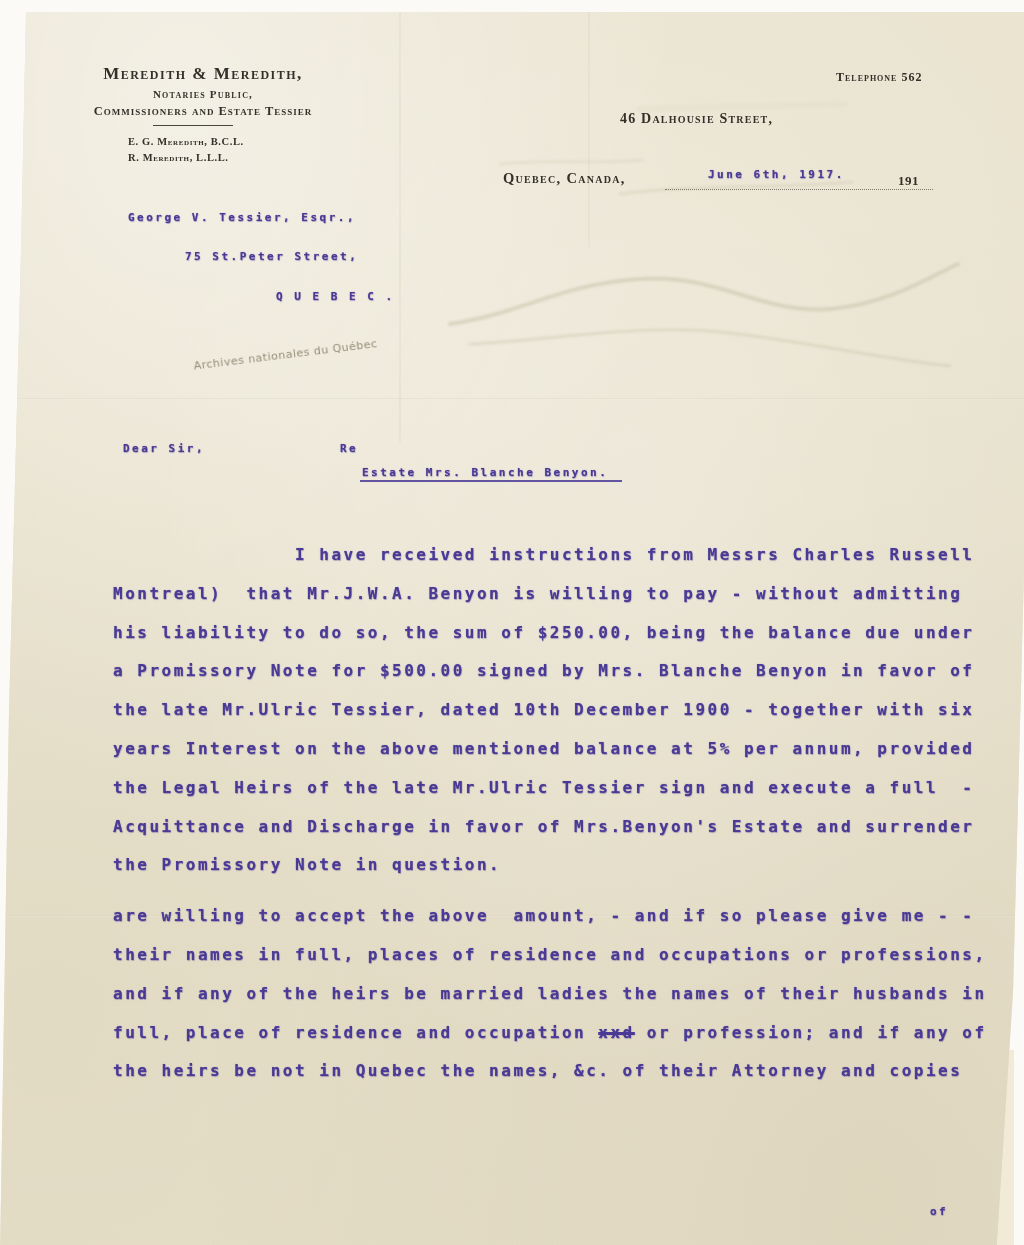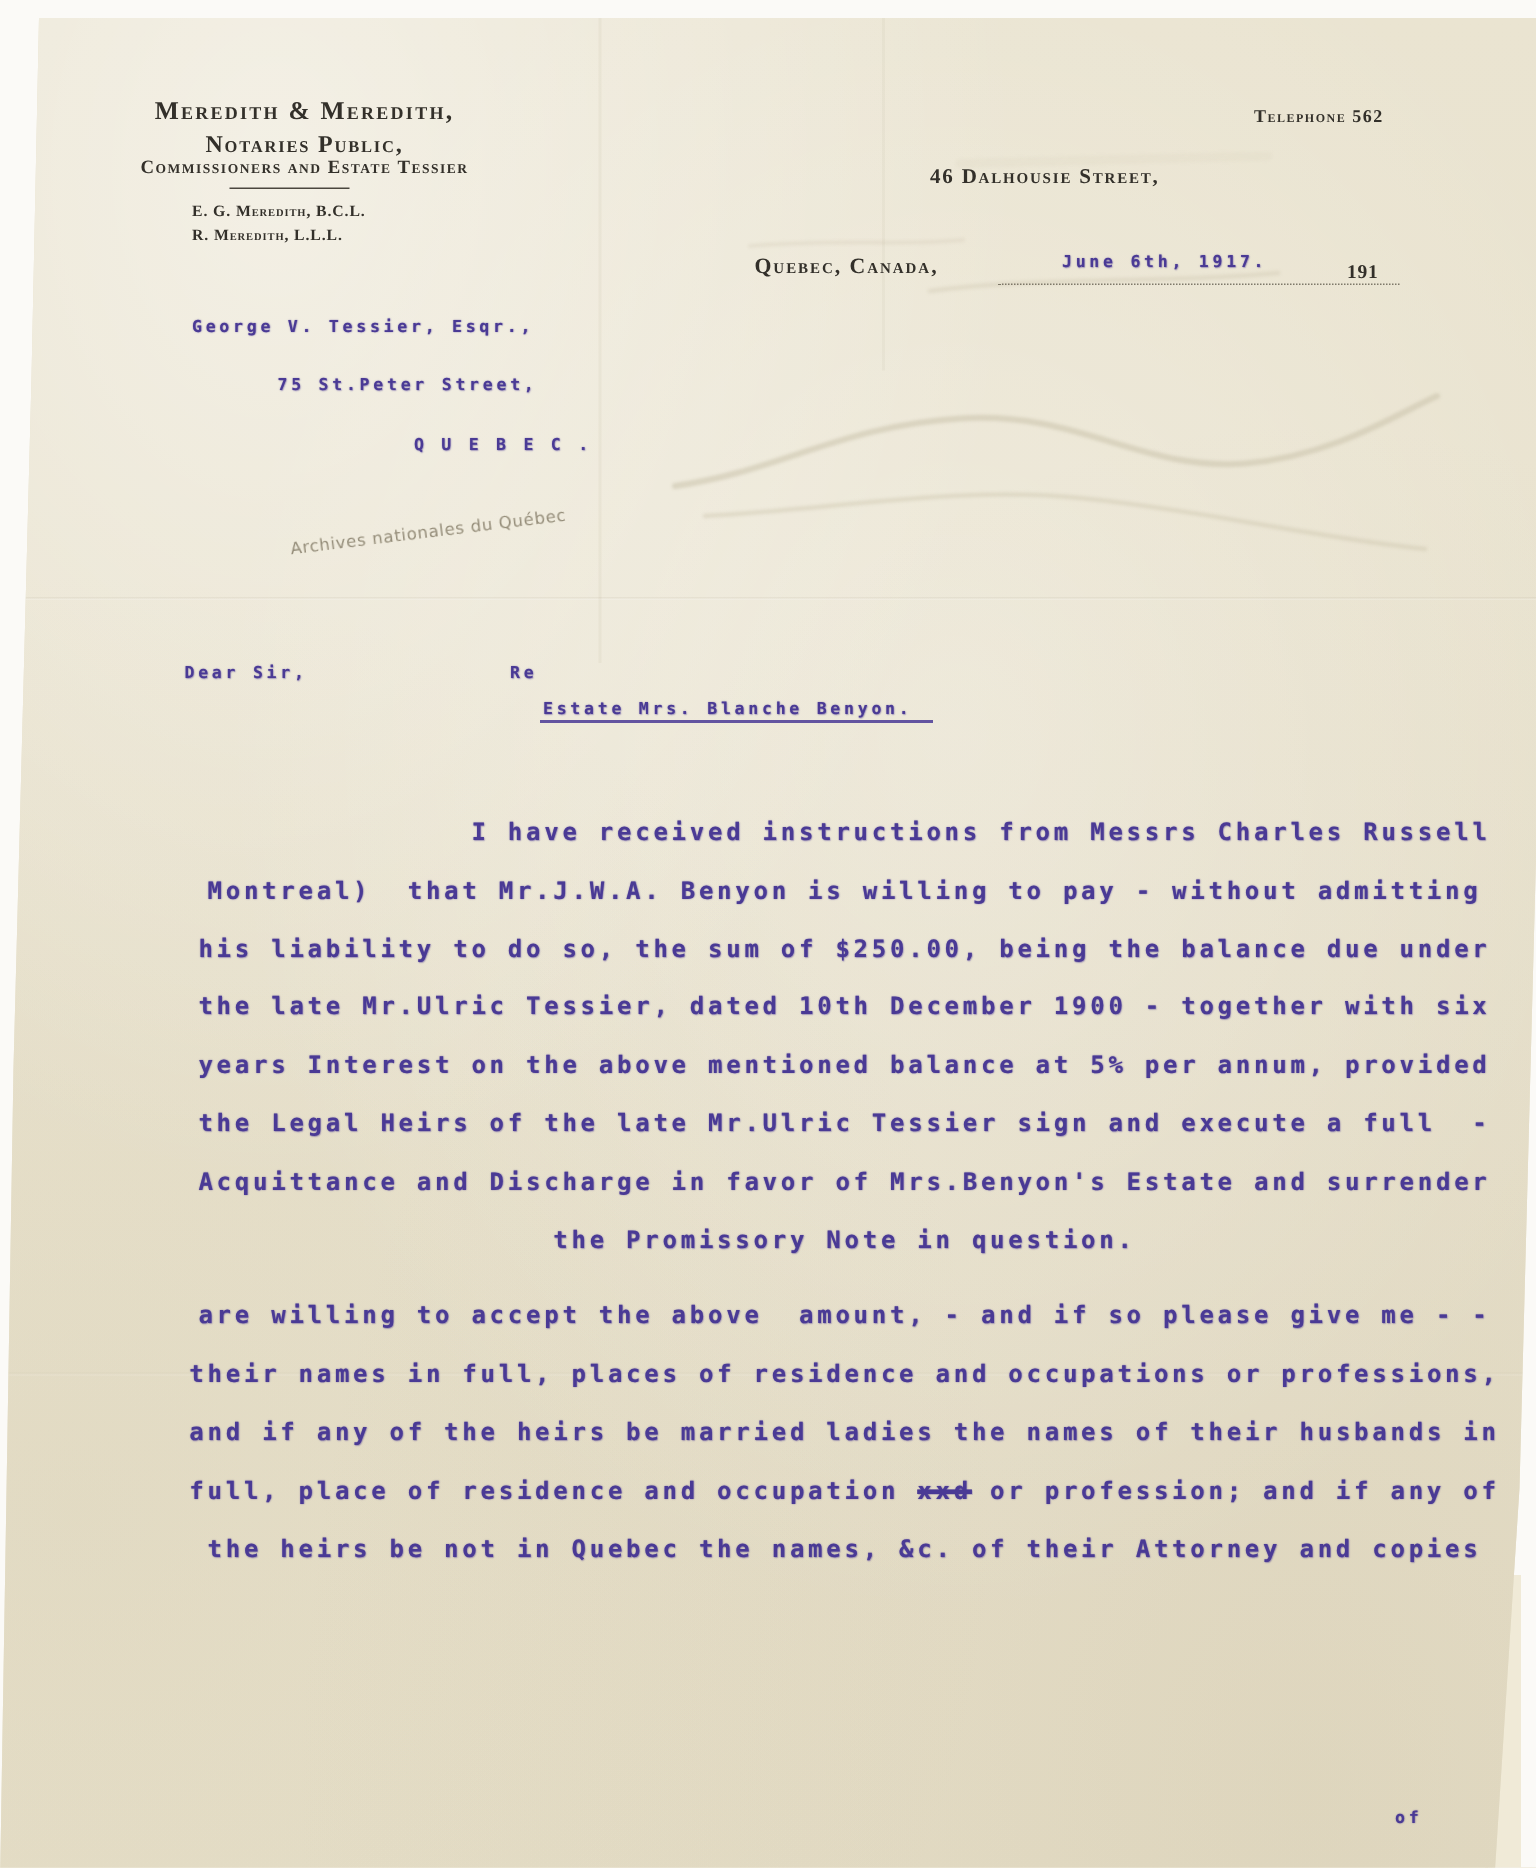--- a/index.html
+++ b/index.html
@@ -25,21 +25,21 @@
   }
   .crease{position:absolute;pointer-events:none;}
   .crease-h1{top:386px;left:0;width:1024px;height:2px;background:linear-gradient(rgba(110,95,60,0.09), rgba(255,255,255,0.25));}
   .crease-h2{top:903px;left:0;width:1024px;height:2px;background:linear-gradient(rgba(110,95,60,0.05), rgba(255,255,255,0.18));}
   .crease-v1{left:399px;top:0;width:2px;height:430px;background:rgba(110,95,60,0.05);}
   .crease-v2{left:588px;top:0;width:2px;height:235px;background:rgba(110,95,60,0.04);}
   .ghost-svg{position:absolute;left:0;top:0;pointer-events:none;}
 
   .printed{color:#33302a;font-variant:small-caps;font-weight:700;position:absolute;white-space:pre;}
   .firm{left:62px;top:52px;width:282px;text-align:center;font-size:17px;letter-spacing:1.5px;}
-  .sub1{left:62px;top:76px;width:282px;text-align:center;font-size:16px;letter-spacing:1.2px;}
+  .sub1{left:62px;top:76px;width:282px;text-align:center;font-size:11px;letter-spacing:1.2px;}
   .sub2{left:52px;top:92px;width:302px;text-align:center;font-size:12.5px;letter-spacing:1px;}
   .lh-rule{position:absolute;left:153px;top:113px;width:80px;border-top:1.5px solid #4a463e;}
   .partner1{left:128px;top:124px;font-size:10.5px;letter-spacing:0.6px;}
   .partner2{left:128px;top:140px;font-size:10.5px;letter-spacing:0.6px;}
   .telephone{left:836px;top:58px;font-size:12px;letter-spacing:1px;}
   .street{left:620px;top:99px;font-size:14px;letter-spacing:1.2px;}
   .place{left:503px;top:158px;font-size:14.5px;letter-spacing:1.3px;}
   .printed-year{left:898px;top:161px;font-size:13px;letter-spacing:0.5px;}
   .dotline{position:absolute;left:665px;top:160px;width:268px;height:17px;border-bottom:1.5px dotted rgba(90,84,70,0.75);}
 
@@ -62,21 +62,21 @@
   .salutation{left:123px;top:431px;}
   .re-label{left:340px;top:431px;}
   .subj1{left:378px;top:431px;padding:0 16px 2px 2px;border-bottom:2px solid rgba(74,58,149,0.85);}
   .subj2{left:360px;top:455px;padding:0 14px 2px 2px;border-bottom:2px solid rgba(74,58,149,0.85);}
 
   .body-block{position:absolute;left:113px;top:524px;width:900px;
     color:#4a3a95;font-family:"DejaVu Sans Mono", monospace;font-weight:700;font-size:16px;
     letter-spacing:2.5px;
     text-shadow:0 0 1px rgba(74,58,149,0.55), 0.5px 0.5px 0.8px rgba(74,58,149,0.35);
   }
-  .tline{white-space:pre;height:38.8px;line-height:38.8px;text-align:center;}
+  .tline{white-space:pre;height:38.8px;line-height:38.8px;}
   .indent-p1{padding-left:182px;}
   .indent-p2{padding-left:135px;}
   .para2{margin-top:12px;}
   .struck{text-decoration:line-through;text-decoration-thickness:2.5px;}
   .catchword{left:930px;top:1194px;}
 </style>
 </head>
 <body>
 
 <div class="sheet2"></div>
@@ -120,20 +120,21 @@
 
   <div class="typed salutation">Dear Sir,</div>
   <div class="typed re-label">Re</div>
   <div class="typed subj2">Estate Mrs. Blanche Benyon.</div>
 
   <div class="body-block">
     <div>
       <div class="tline indent-p1">I have received instructions from Messrs Charles Russell</div>
       <div class="tline">Montreal)  that Mr.J.W.A. Benyon is willing to pay - without admitting</div>
       <div class="tline">his liability to do so, the sum of $250.00, being the balance due under</div>
+      <div class="tline">a Promissory Note for $500.00 signed by Mrs. Blanche Benyon in favor of</div>
       <div class="tline">the late Mr.Ulric Tessier, dated 10th December 1900 - together with six</div>
       <div class="tline">years Interest on the above mentioned balance at 5% per annum, provided</div>
       <div class="tline">the Legal Heirs of the late Mr.Ulric Tessier sign and execute a full  -</div>
       <div class="tline">Acquittance and Discharge in favor of Mrs.Benyon's Estate and surrender</div>
       <div class="tline">the Promissory Note in question.</div>
     </div>
     <div class="para2">
       <div class="tline">are willing to accept the above  amount, - and if so please give me - -</div>
       <div class="tline">their names in full, places of residence and occupations or professions,</div>
       <div class="tline">and if any of the heirs be married ladies the names of their husbands in</div>

